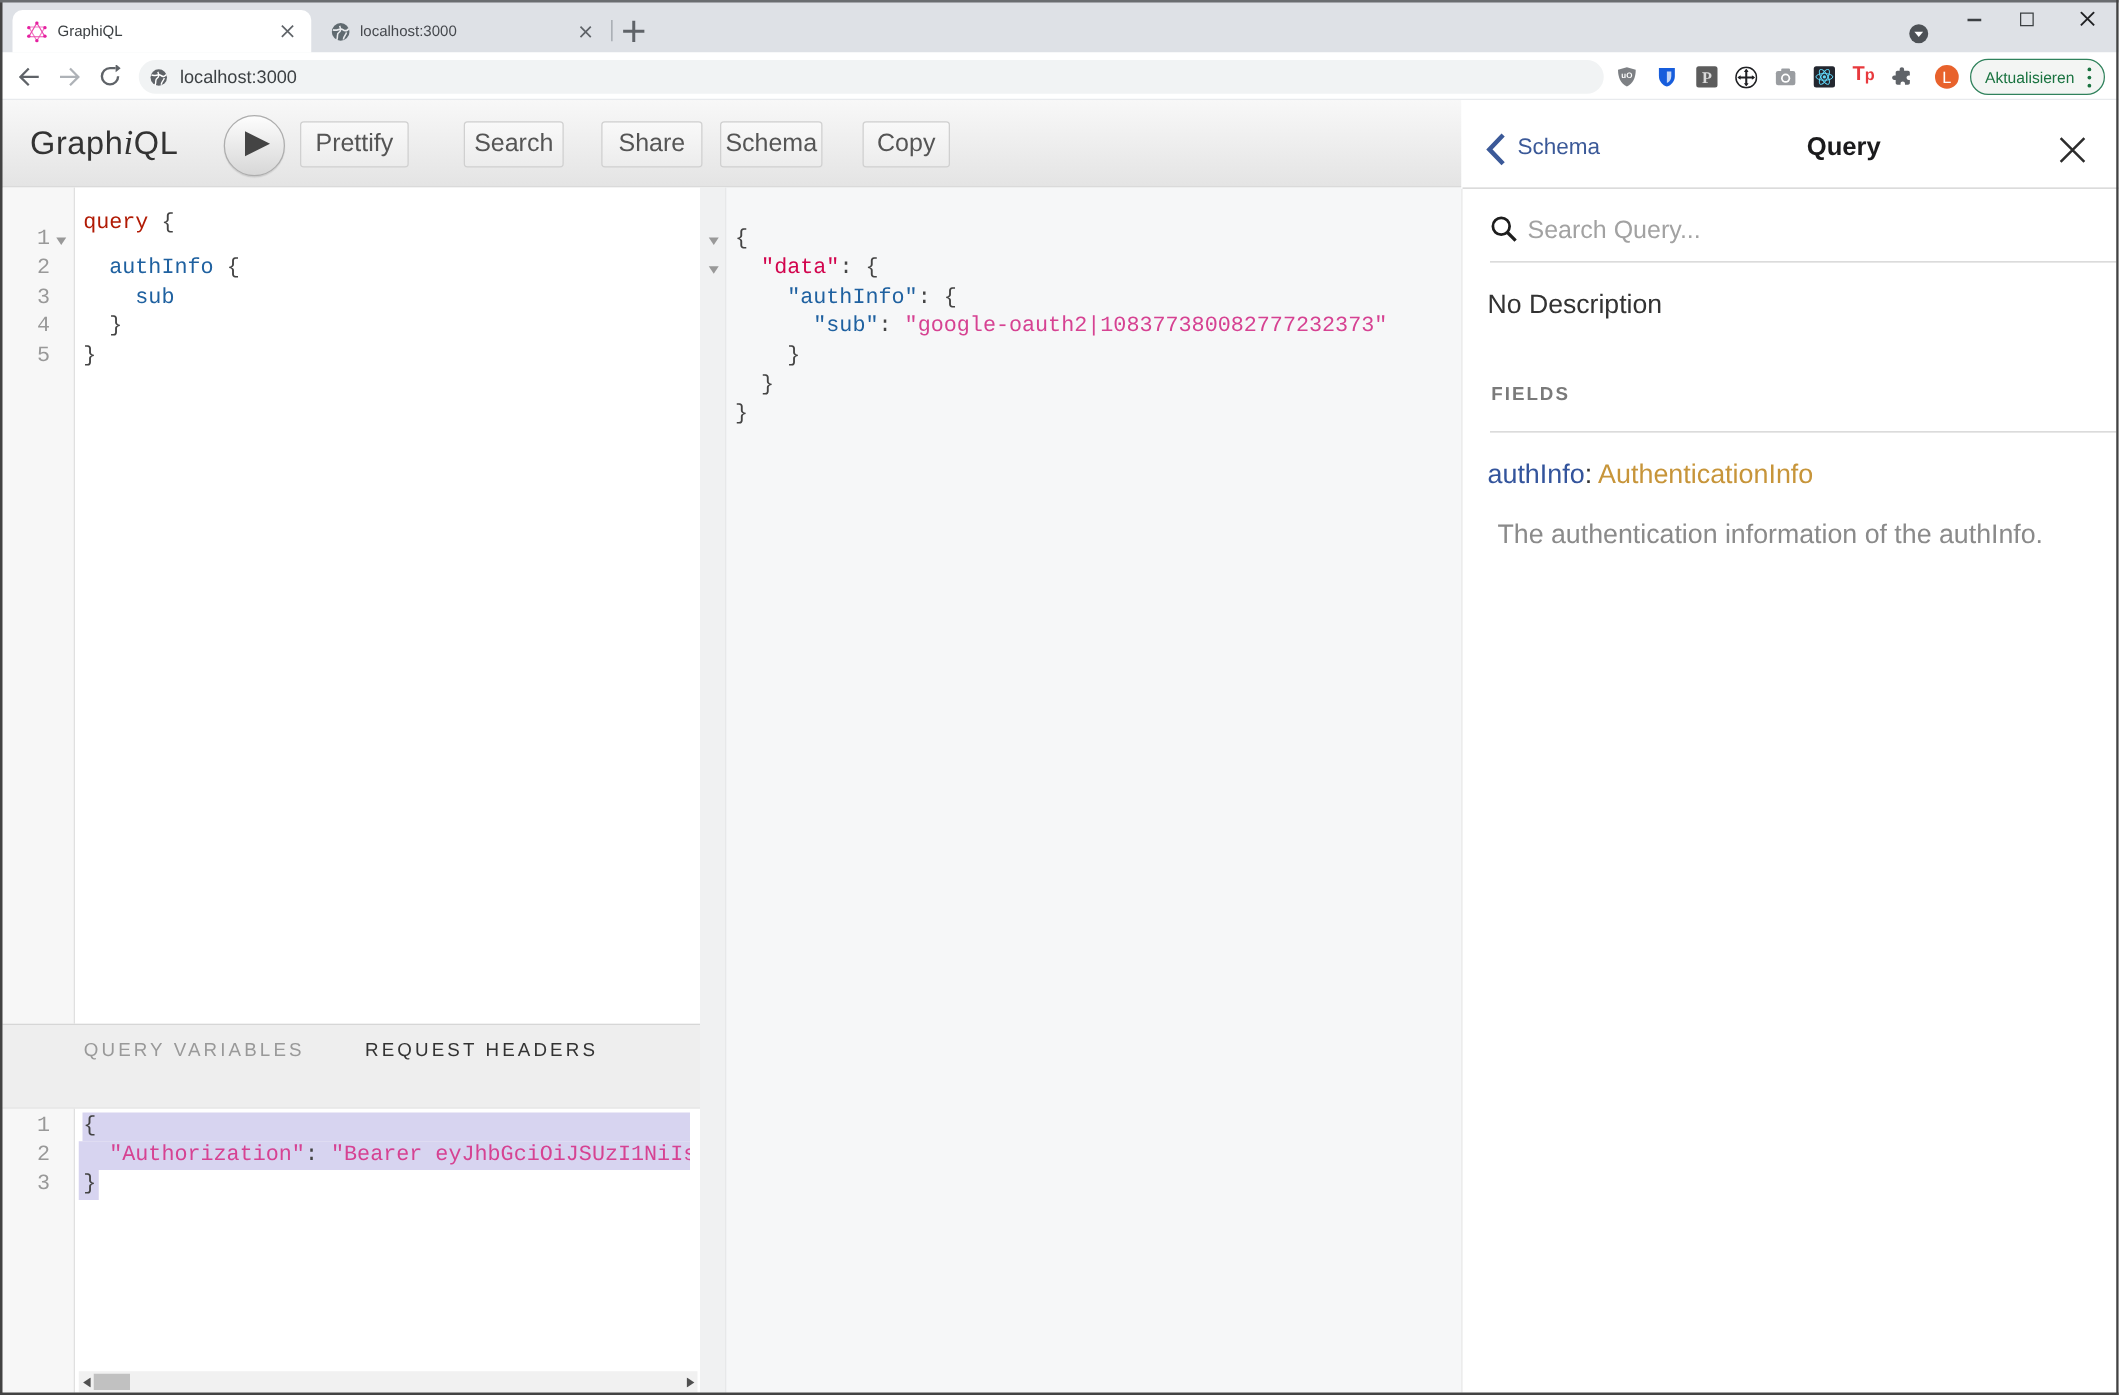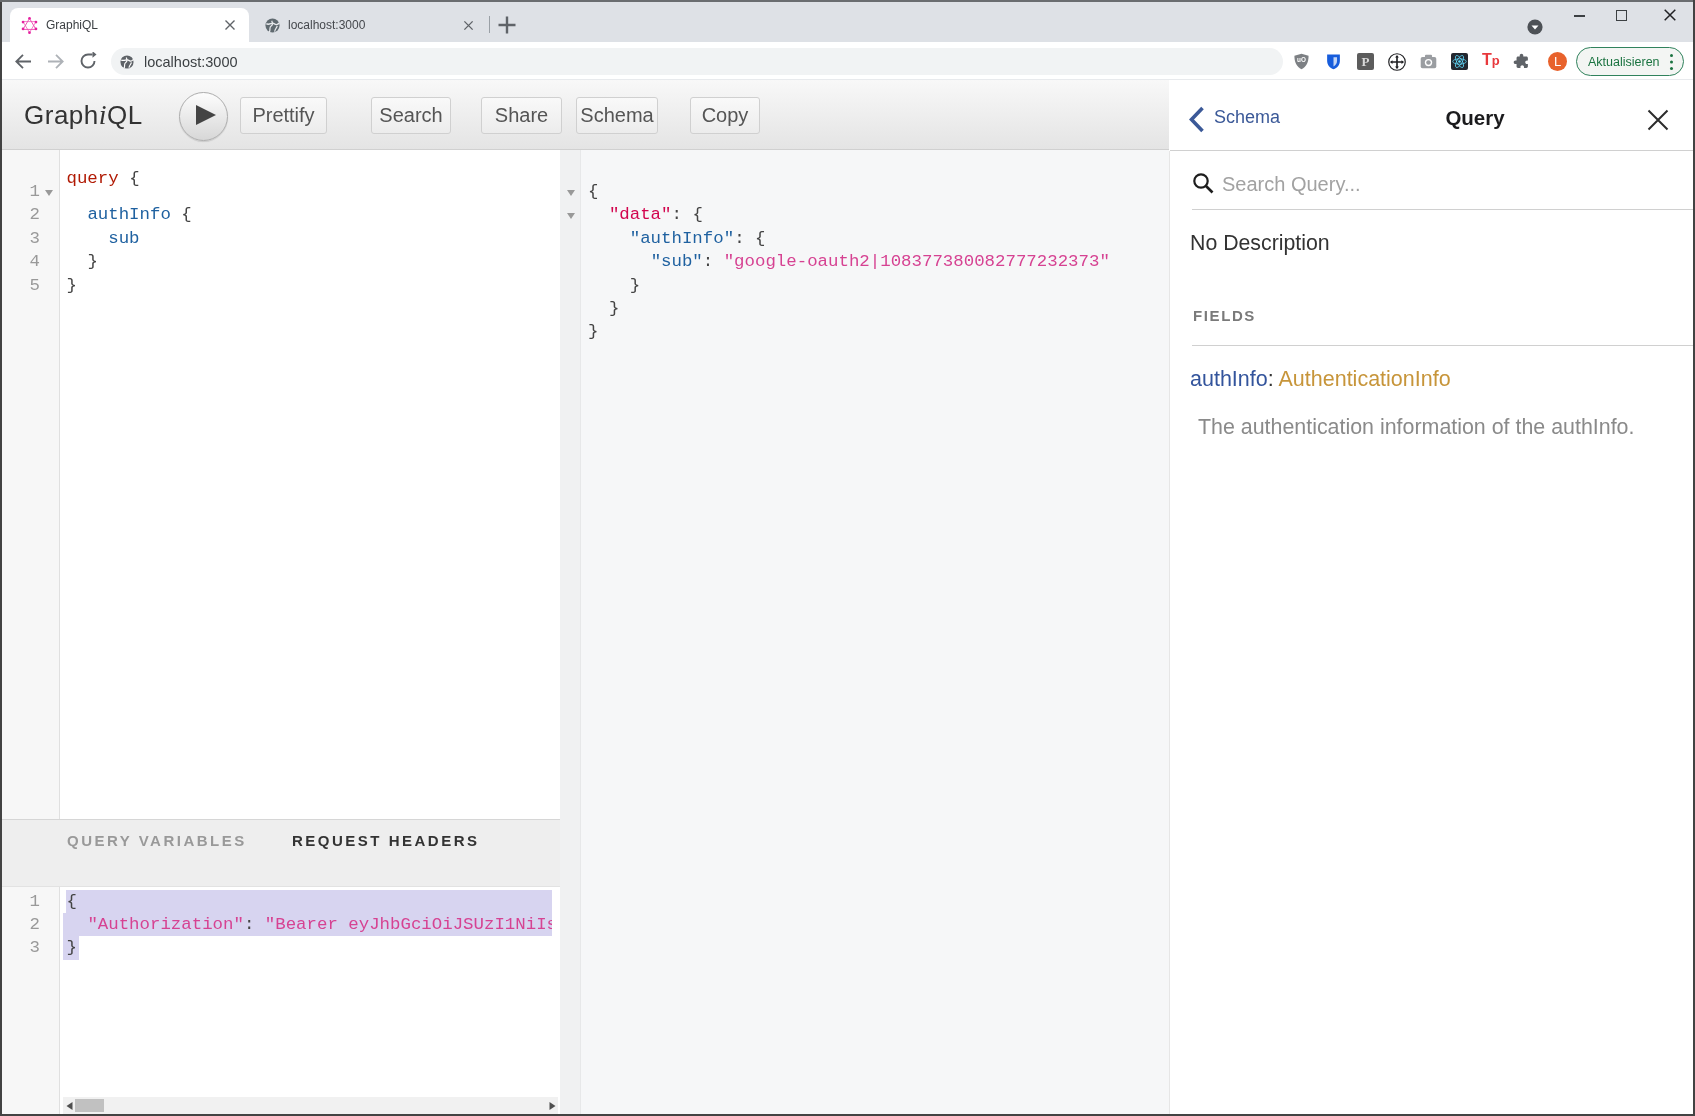--- a/index.html
+++ b/index.html
@@ -27,21 +27,21 @@
   .tbtn { top:97px; height:37px; background:linear-gradient(#f9f9f9,#ececec); border:1px solid #d0d0d0; border-radius:3px; color:#555; font-size:20px; text-align:center; line-height:35px; }
 
   
   #leftgutter1 { left:2px; top:150px; width:58px; height:669px; background:#f7f7f7; border-right:1px solid #e0e0e0; }
   #qeditor { left:60px; top:150px; width:500px; height:669px; background:#fff; }
   .lnum { color:#999; text-align:right; }
   .foldarrow { width:0; height:0; border-left:4px solid transparent; border-right:4px solid transparent; border-top:6px solid #999; }
 
   
   #vartitle { left:2px; top:819px; width:558px; height:68px; background:#eee; border-top:1px solid #d6d6d6; border-bottom:1px solid #e2e2e2; }
-  .vtab { font-size:15px; font-weight:bold; letter-spacing:2.5px; }
+  .vtab { font-size:15px; font-weight:normal; letter-spacing:2.5px; }
   #vargutter { left:2px; top:887px; width:58px; height:227px; background:#f7f7f7; border-right:1px solid #e0e0e0; }
   #vareditor { left:60px; top:887px; width:500px; height:210px; background:#fff; }
   .selband { position:absolute; background:#d7d4f0; }
 
   
   #hscroll { left:63px; top:1097px; width:495px; height:17px; background:#f1f1f1; }
   #hthumb { left:75px; top:1099px; width:29px; height:13px; background:#c1c1c1; }
 
   
   #resultpane { left:560px; top:150px; width:610px; height:964px; background:#f6f7f8; }

